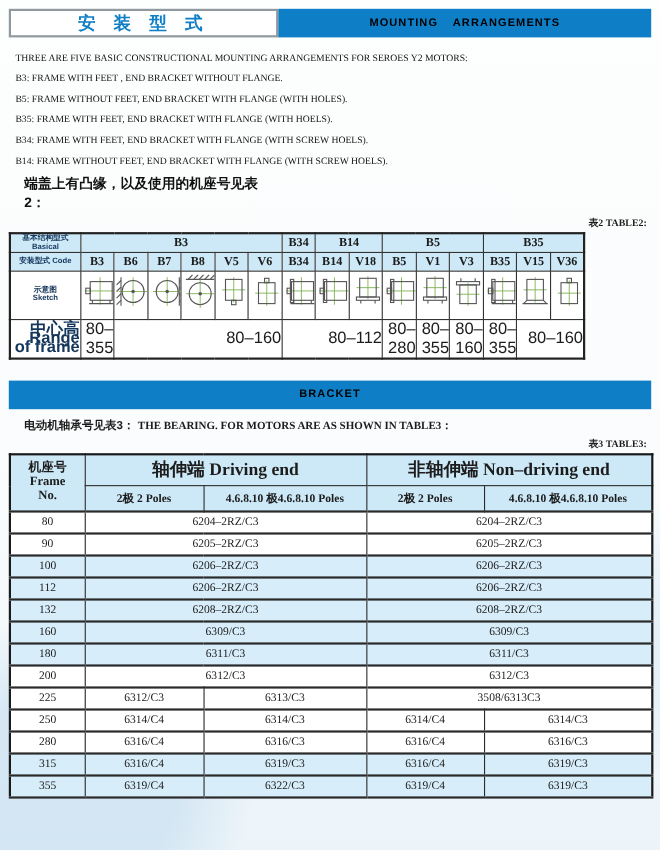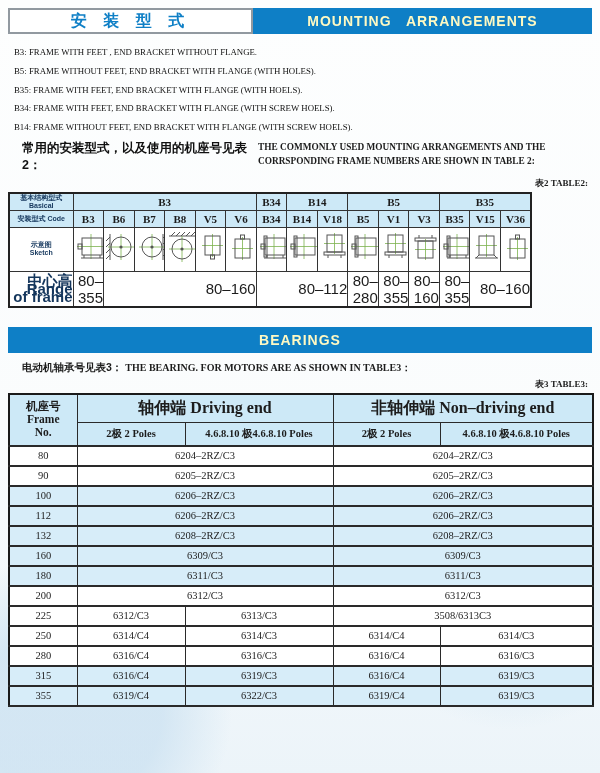--- a/index.html
+++ b/index.html
@@ -15,22 +15,22 @@
     color:#1c1c1c;
   }
   
   .banner { display:flex; height:26px; }
   .banner-left {
     width:245px; background:#ffffff; border:2px solid #9199a0;
     display:flex; align-items:center; justify-content:center;
     color:#0e7fc6; font-weight:bold; font-size:16px; letter-spacing:6px;
   }
   .banner-right {
-    flex:1; background:#0e7fc6; color:#fef9c3; display:flex; align-items:center; justify-content:center;
-    font-weight:bold; font-size:14px; letter-spacing:1px; word-spacing:10px;
+    flex:1; background:#0e7fc6; color:#000000; display:flex; align-items:center; justify-content:center;
+    font-weight:bold; font-size:10px; letter-spacing:1px; word-spacing:10px;
   }
   
   .intro-cols { display:flex; margin-top:9px; }
   .intro-cn { width:244px; padding-left:14px; font-size:10px; line-height:18.8px; color:#111; }
   .intro-en { flex:1; padding-left:6px; font-family:"Liberation Serif","DejaVu Serif",serif; font-size:8.8px; line-height:18.8px; color:#111; }
   .common-row { display:flex; margin-top:3px; }
   .common-cn { width:244px; padding-left:14px; font-size:12.5px; font-weight:bold; color:#111; }
   .common-en { flex:1; padding-left:6px; font-family:"Liberation Serif","DejaVu Serif",serif; font-size:9.3px; font-weight:bold; line-height:14.5px; }
   .tcaption { text-align:right; font-family:"Liberation Serif","DejaVu Serif",serif; font-size:9px; font-weight:bold; margin:3px 4px 2px 0; }
   
@@ -62,31 +62,31 @@
 
 <div class="page">
 
   <div class="banner">
     <div class="banner-left">安 装 型 式</div>
     <div class="banner-right">MOUNTING ARRANGEMENTS</div>
   </div>
 
   <div class="intro-cols">
     <div class="intro-en" id="intro-en">
+        <div>THREE ARE FIVE BASIC CONSTRUCTIONAL MOUNTING ARRANGEMENTS FOR SEROES Y2 MOTORS:</div>
         <div>B3: FRAME WITH FEET , END BRACKET WITHOUT FLANGE.</div>
         <div>B5: FRAME WITHOUT FEET, END BRACKET WITH FLANGE (WITH HOLES).</div>
         <div>B35: FRAME WITH FEET, END BRACKET WITH FLANGE (WITH HOELS).</div>
         <div>B34: FRAME WITH FEET, END BRACKET WITH FLANGE (WITH SCREW HOELS).</div>
         <div>B14: FRAME WITHOUT FEET, END BRACKET WITH FLANGE (WITH SCREW HOELS).</div>
       </div>
   </div>
 
   <div class="common-row">
-    <div class="common-cn">常用的安装型式，以及使用的机座号见表2：</div>
-    <div class="common-en">THE COMMONLY USED MOUNTING ARRANGEMENTS AND THE CORRSPONDING FRAME NUMBERS ARE SHOWN IN TABLE 2:</div>
+    <div class="common-cn">端盖上有凸缘，以及使用的机座号见表2：</div>
   </div>
 
   <div class="tcaption">表2  TABLE2:</div>
 
   <table id="table2">
       <colgroup>
         <col style="width:64px">
         <col>
         <col>
         <col>
@@ -268,21 +268,21 @@
           <td colspan="1">80–280</td>
           <td colspan="1">80–355</td>
           <td colspan="1">80–160</td>
           <td colspan="1">80–355</td>
           <td colspan="2">80–160</td>
         </tr>
       </tbody>
     </table>
 
   <div class="banner mt20">
-    <div class="banner-right">BEARINGS</div>
+    <div class="banner-right">BRACKET</div>
   </div>
 
   <div class="bear-intro">
     <span>电动机轴承号见表3：</span>
     <span class="en">THE BEARING. FOR MOTORS ARE AS SHOWN IN TABLE3：</span>
   </div>
 
   <div class="tcaption">表3  TABLE3:</div>
 
   <table id="table3">

